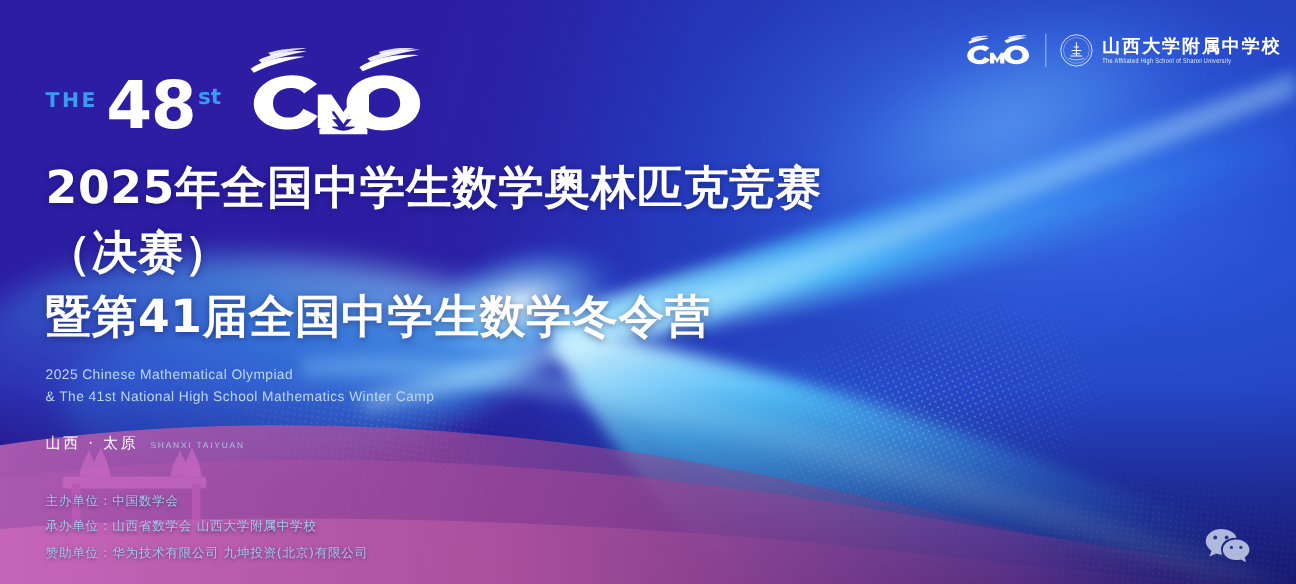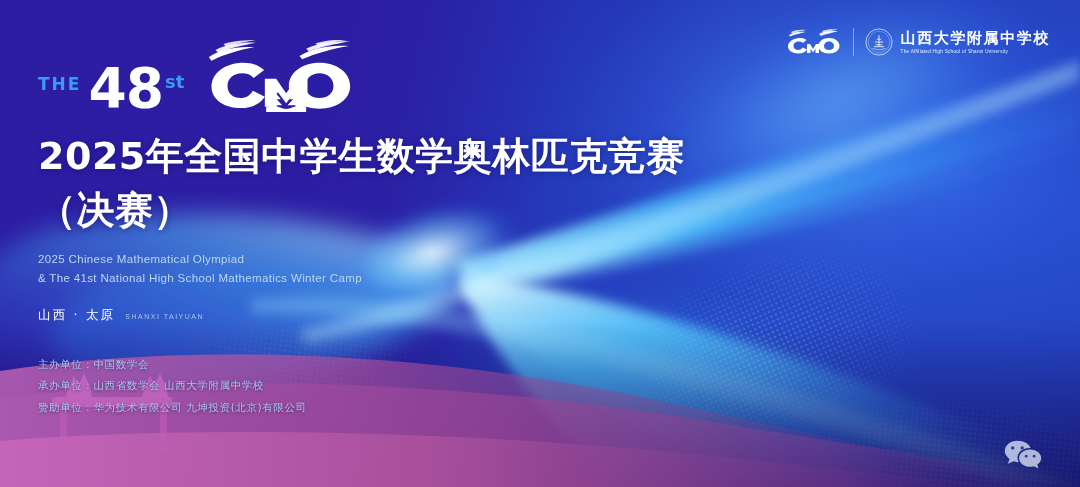--- a/index.html
+++ b/index.html
@@ -97,21 +97,21 @@
     opacity:.6;
   }
 
   
   .wave-svg {
     position:absolute; left:0; bottom:0; width:100%; height:150px;
   }
 
   
   .top-logos {
-    position:absolute; right:30px; top:28px;
+    position:absolute; right:12px; top:28px;
     display:flex; align-items:center; gap:11px;
     z-index:8;
   }
   .cmo-mini { display:block; }
   .logo-divider {
     width:1px; height:28px;
     background:rgba(255,255,255,0.45);
   }
   .school-logo { display:flex; align-items:center; gap:8px; }
   .school-seal { display:block; }
@@ -395,20 +395,21 @@
           <path d="M141,70 l6,9 h-12 Z"></path>
           <path d="M141,78 l9,11 h-18 Z"></path>
           <path d="M141,86 l11,12 h-22 Z"></path>
           <path d="M98,101 q10,-5 20,0 q10,5 20,0 q10,-5 20,0 l0,7 l-60,0 Z"></path>
         </g>
       </svg>
     </div>
 
     <div class="title-cn">
       <div class="l1">2025年全国中学生数学奥林匹克竞赛（决赛）</div>
+      <div class="l2">暨第41届全国中学生数学冬令营</div>
     </div>
 
     <div class="title-en">
       <div>2025 Chinese Mathematical Olympiad</div>
       <div>&amp; The 41st National High School Mathematics Winter Camp</div>
     </div>
 
     <div class="place">
       <span class="place-cn">山西 · 太原</span>
       <span class="place-en">SHANXI TAIYUAN</span>

